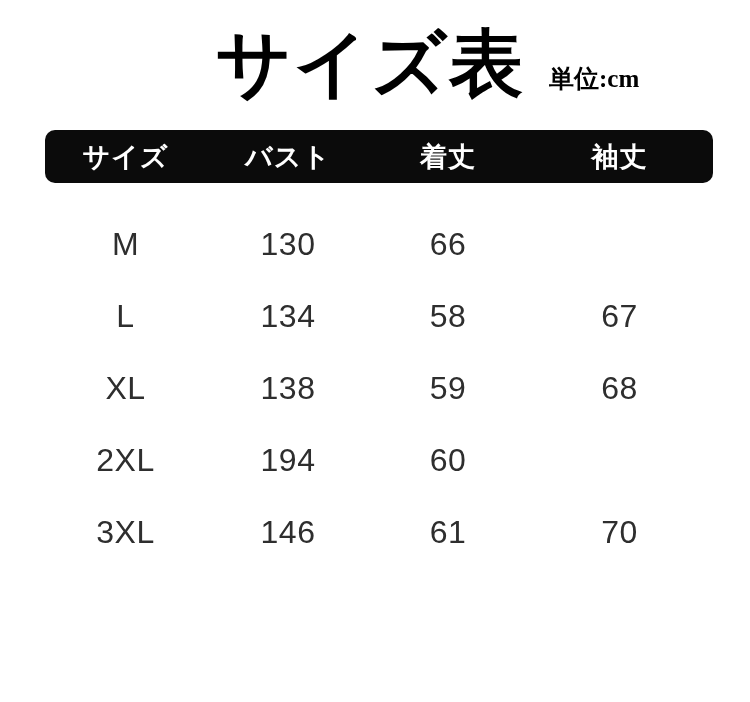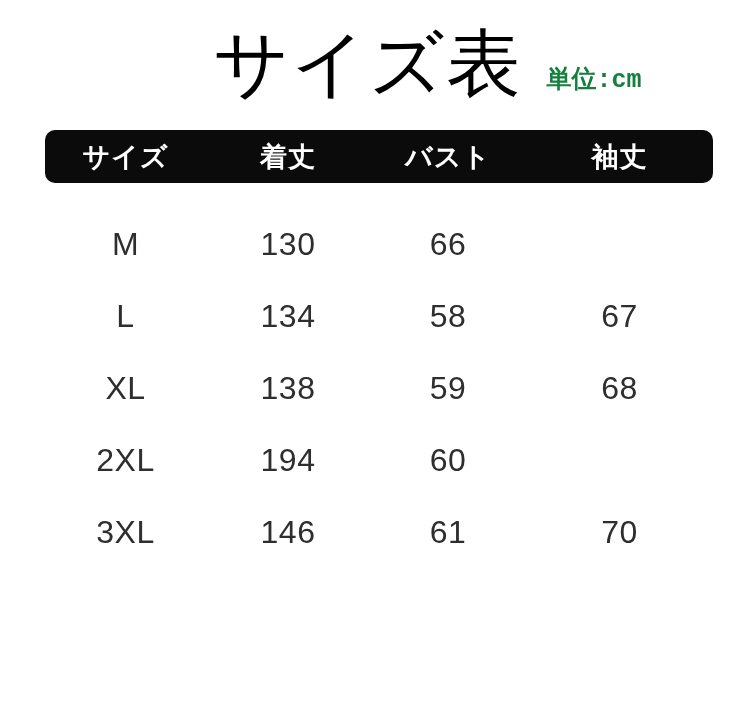--- a/index.html
+++ b/index.html
@@ -15,31 +15,31 @@
   
   .title-row {
     padding-top: 16px;
     height: 84px;
     display: flex;
     justify-content: center;
     align-items: flex-end;
   }
   .page-title {
     font-family: "DejaVu Serif", "Liberation Serif", serif;
-    font-weight: normal;
+    font-weight: bold;
     font-size: 74px;
     line-height: 1.0;
     color: #000000;
     letter-spacing: 2px;
   }
   .unit-label {
-    font-family: Liberation Mono, monospace;
+    font-family: Liberation Serif, serif;
     font-weight: bold;
     font-size: 25px;
-    color: #15803d;
+    color: #000000;
     margin-left: 24px;
     margin-right: -105px; 
     padding-bottom: 5px;
     white-space: nowrap;
   }
 
   
   .grid-cols {
     display: grid;
     grid-template-columns: 161px 164px 156px 187px;
@@ -83,22 +83,22 @@
 
 <div class="canvas">
 
   <div class="title-row">
     <span class="page-title">サイズ表</span>
     <span class="unit-label">単位:cm</span>
   </div>
 
   <div class="header-bar grid-cols">
     <span class="header-cell">サイズ</span>
+    <span class="header-cell">バスト</span>
     <span class="header-cell">着丈</span>
-    <span class="header-cell">バスト</span>
     <span class="header-cell">袖丈</span>
   </div>
 
   <div class="rows">
 
     <div class="row grid-cols">
       <span class="cell">M</span>
       <span class="cell">130</span>
       <span class="cell">66</span>
     </div>

